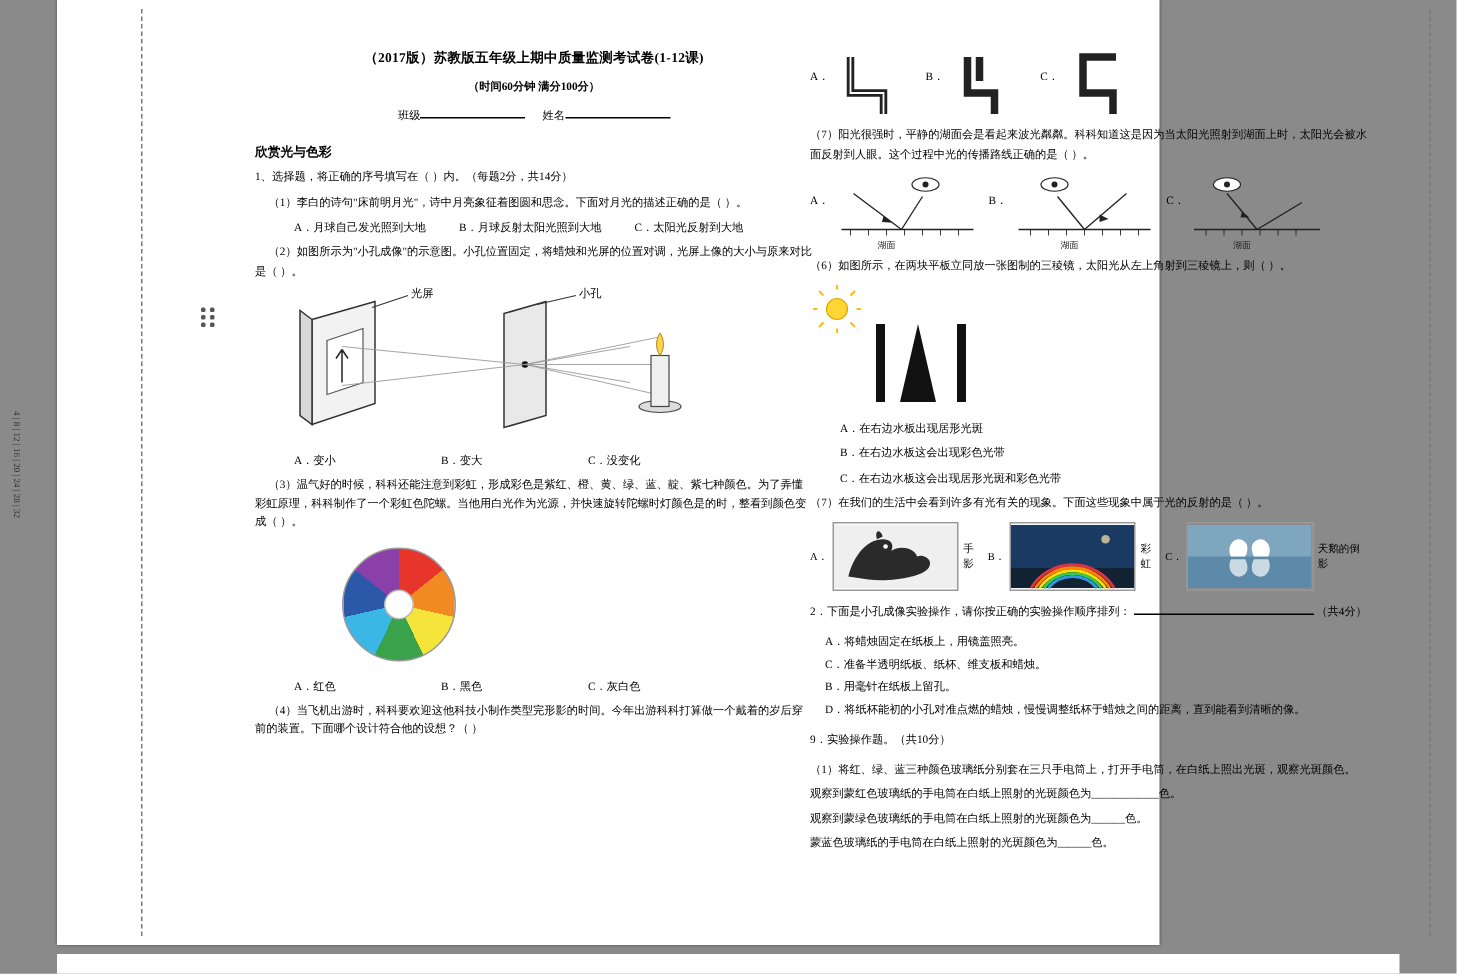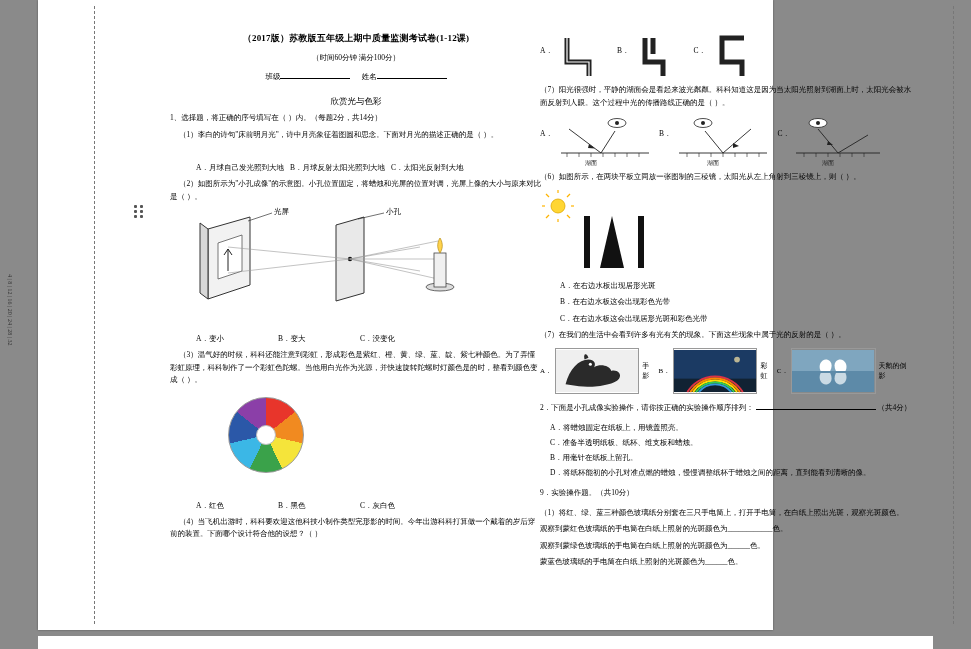--- a/index.html
+++ b/index.html
@@ -38,28 +38,28 @@
   }
   .cols{position:absolute;left:72px;top:14px;width:800px;height:600px;}
   .col{position:absolute;top:0;width:372px;}
   .colL{left:60px;}
   .colR{left:430px;}
 
   .doc-title{
     text-align:center;font-weight:bold;font-size:9px;letter-spacing:.2px;
     margin-top:18px;
   }
-  .doc-sub{text-align:center;font-size:7.5px;margin-top:8px;}
+  .doc-sub{text-align:center;font-size:7.5px;margin-top:8px;font-weight:bold;}
   .fillline{text-align:center;font-size:7.5px;margin-top:9px;}
   .fillline u{display:inline-block;width:70px;border-bottom:1px solid #000;}
-  .sec-title{text-align:center;font-weight:normal;font-size:8.5px;margin-top:14px;}
+  .sec-title{font-weight:bold;font-size:8.5px;margin-top:14px;}
   p.para{margin:6px 0 0 0;line-height:13px;text-indent:2em;}
   p.tight{margin:4px 0 0 0;line-height:12.5px;}
   p.ind{margin:4px 0 0 0;line-height:12.5px;text-indent:1.2em;}
-  .opts{margin:21px 0 0 0;display:flex;gap:6px;line-height:12px;}
+  .opts{margin:5px 0 0 0;display:flex;gap:22px;line-height:12px;}
   .opts.indent{padding-left:26px;}
   .opt{white-space:nowrap;}
   .opt-w{display:inline-block;min-width:76px;}
 
   
   .fig-pinhole{position:relative;height:105px;margin-top:4px;}
   .fig-pinhole svg{position:absolute;left:18px;top:0;}
   .lbl{position:absolute;font-size:7.5px;}
 
   

